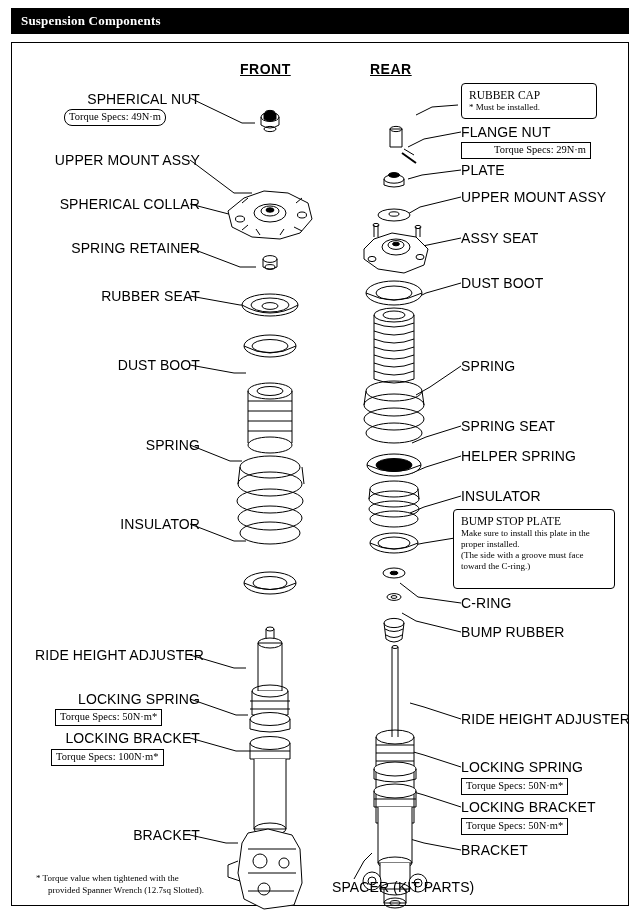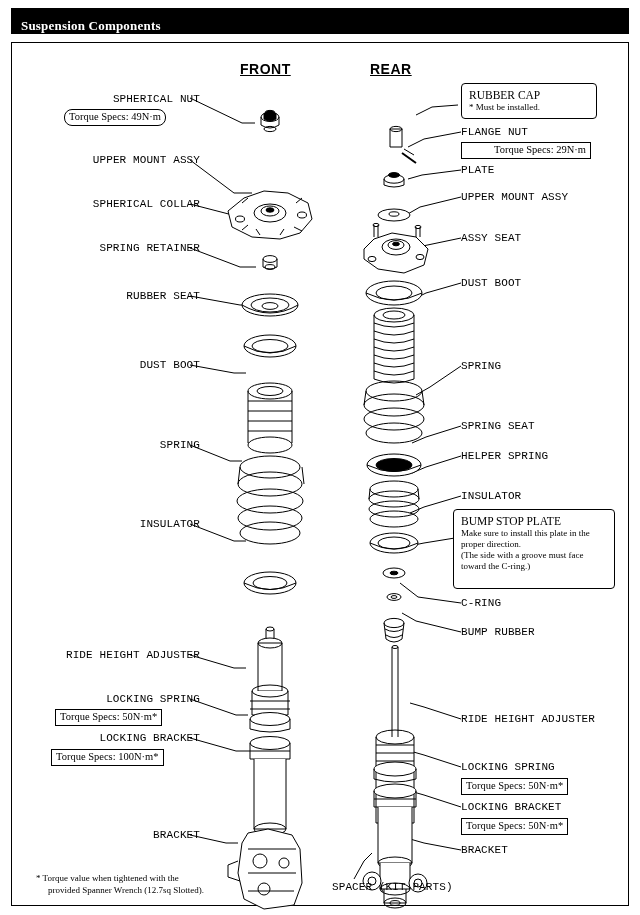--- a/index.html
+++ b/index.html
@@ -24,21 +24,21 @@
   
   .title-bar {
     position: absolute;
     left: 11px;
     top: 8px;
     width: 618px;
     height: 26px;
     background: #000000;
     color: #ffffff;
     display: flex;
-    align-items: flex-end;
+    align-items: center;
   }
   .title-bar .title-text {
     font-family: "Liberation Serif", serif;
     font-weight: bold;
     font-size: 13px;
     padding-left: 10px;
     letter-spacing: 0.2px;
   }
   
   .frame {
@@ -46,22 +46,22 @@
     left: 11px;
     top: 42px;
     width: 616px;
     height: 862px;
     border: 1px solid #000;
     background: #fff;
   }
   
   .lbl {
     position: absolute;
-    font-family: Liberation Mono, monospace;
-    font-size: 11px;
+    font-family: Liberation Sans, sans-serif;
+    font-size: 14px;
     line-height: 13px;
     white-space: nowrap;
     letter-spacing: 0.1px;
   }
   .lbl.r { text-align: right; }
   .col-head {
     position: absolute;
     font-family: Liberation Sans, sans-serif;
     font-weight: bold;
     font-size: 14px;
@@ -421,21 +421,21 @@
     <div class="torque" style="left:449px; top:775px;">Torque Specs: 50N·m*</div>
 
     <div class="notebox" style="left:449px; top:40px; width:136px; height:36px;">
       <div class="nb-title">RUBBER CAP</div>
       <div class="nb-line">* Must be installed.</div>
     </div>
 
     <div class="notebox" style="left:441px; top:466px; width:162px; height:80px;">
       <div class="nb-title">BUMP STOP PLATE</div>
       <div class="nb-line">Make sure to install this plate in the</div>
-      <div class="nb-line">proper direction.</div>
+      <div class="nb-line">proper installed.</div>
       <div class="nb-line">(The side with a groove must face</div>
       <div class="nb-line">toward the C-ring.)</div>
     </div>
 
     <div class="footnote" style="left:24px; top:830px;">* Torque value when tightened with the</div>
     <div class="footnote" style="left:36px; top:842px;">provided Spanner Wrench (12.7sq Slotted).</div>
 
   </div>
 </div>
 

